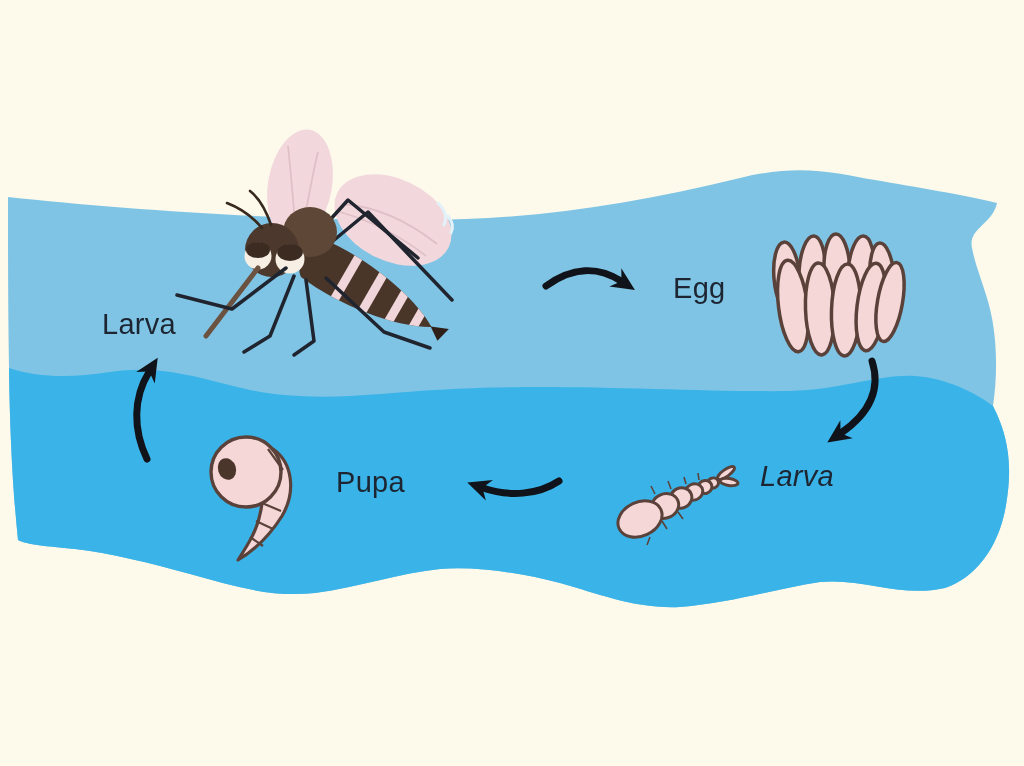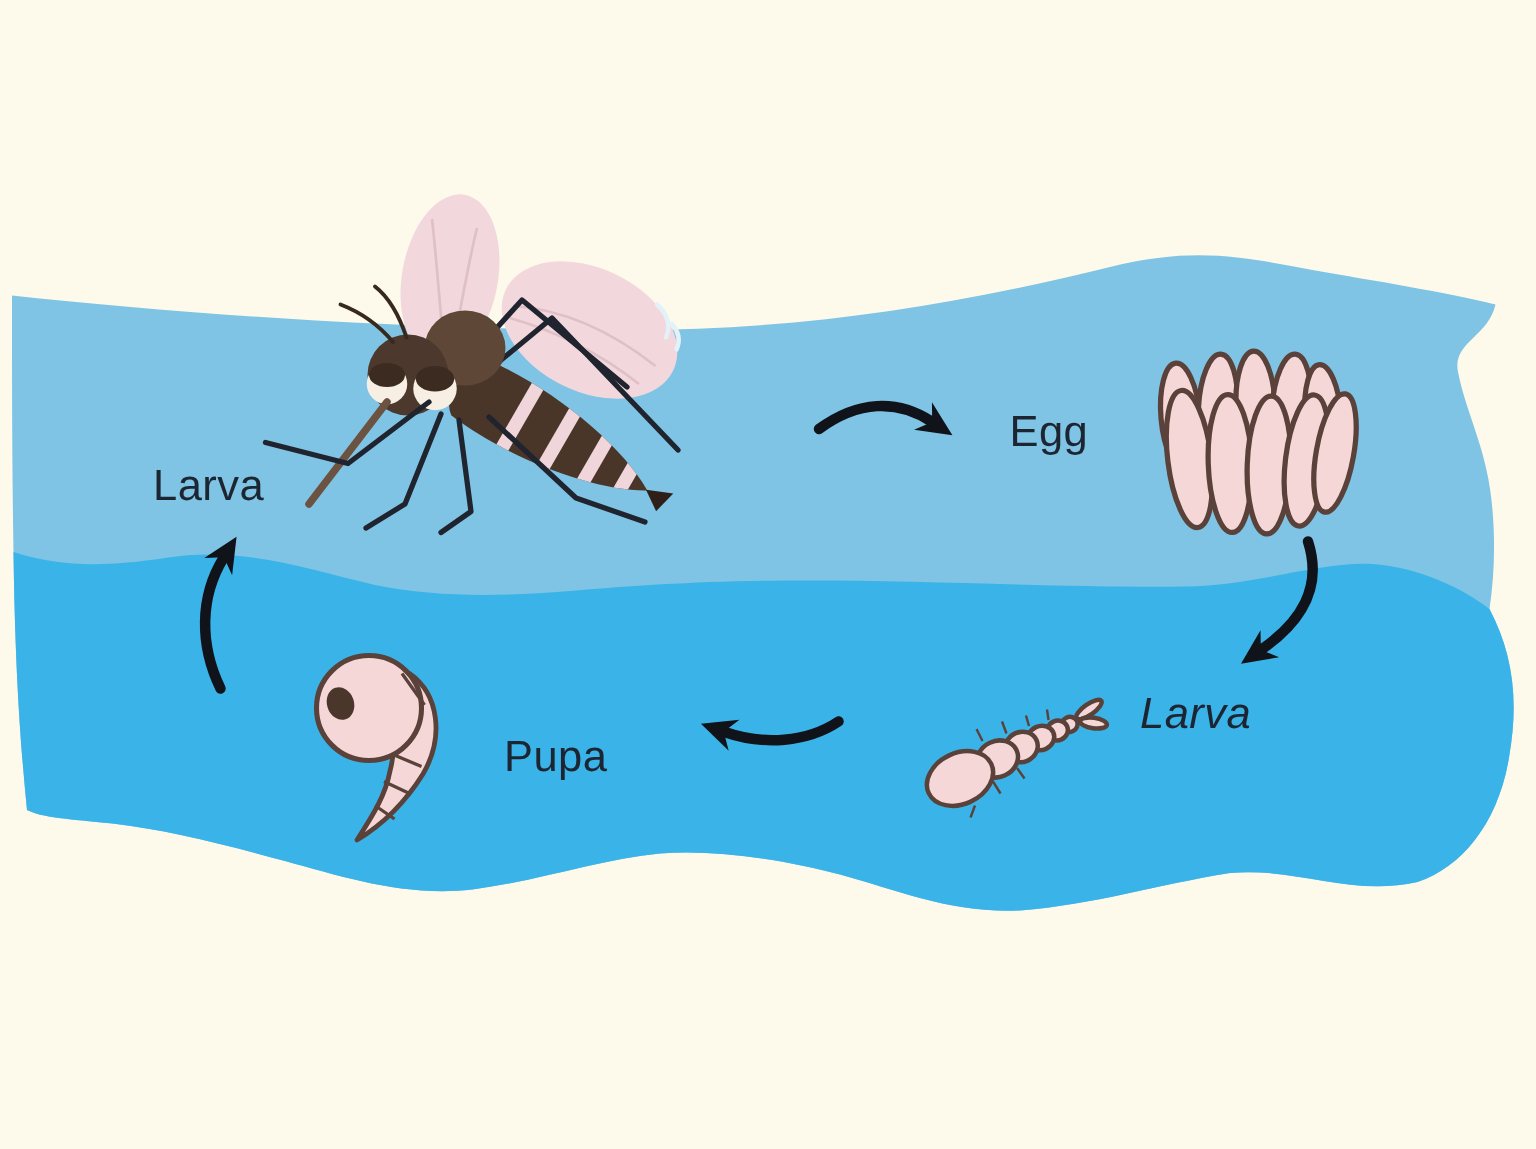--- a/index.html
+++ b/index.html
@@ -20,21 +20,21 @@
     font-size:29px;
     font-weight:500;
     letter-spacing:.3px;
     color:#1C2531;
     white-space:nowrap;
     user-select:none;
   }
   .lbl-adult{left:102px;top:308px;}
   .lbl-egg{left:673px;top:272px;text-align:center;}
   .lbl-larva{left:760px;top:460px;font-style:italic;}
-  .lbl-pupa{left:336px;top:489px;}
+  .lbl-pupa{left:336px;top:466px;}
 </style>
 </head>
 <body>
 
 <div class="stage">
 
   <svg width="1024" height="766" viewBox="0 0 1024 766">
 
     <defs>
       <marker id="ah" viewBox="0 0 10 10" refX="3.2" refY="5" markerWidth="26" markerHeight="26" markerUnits="userSpaceOnUse" orient="auto">

